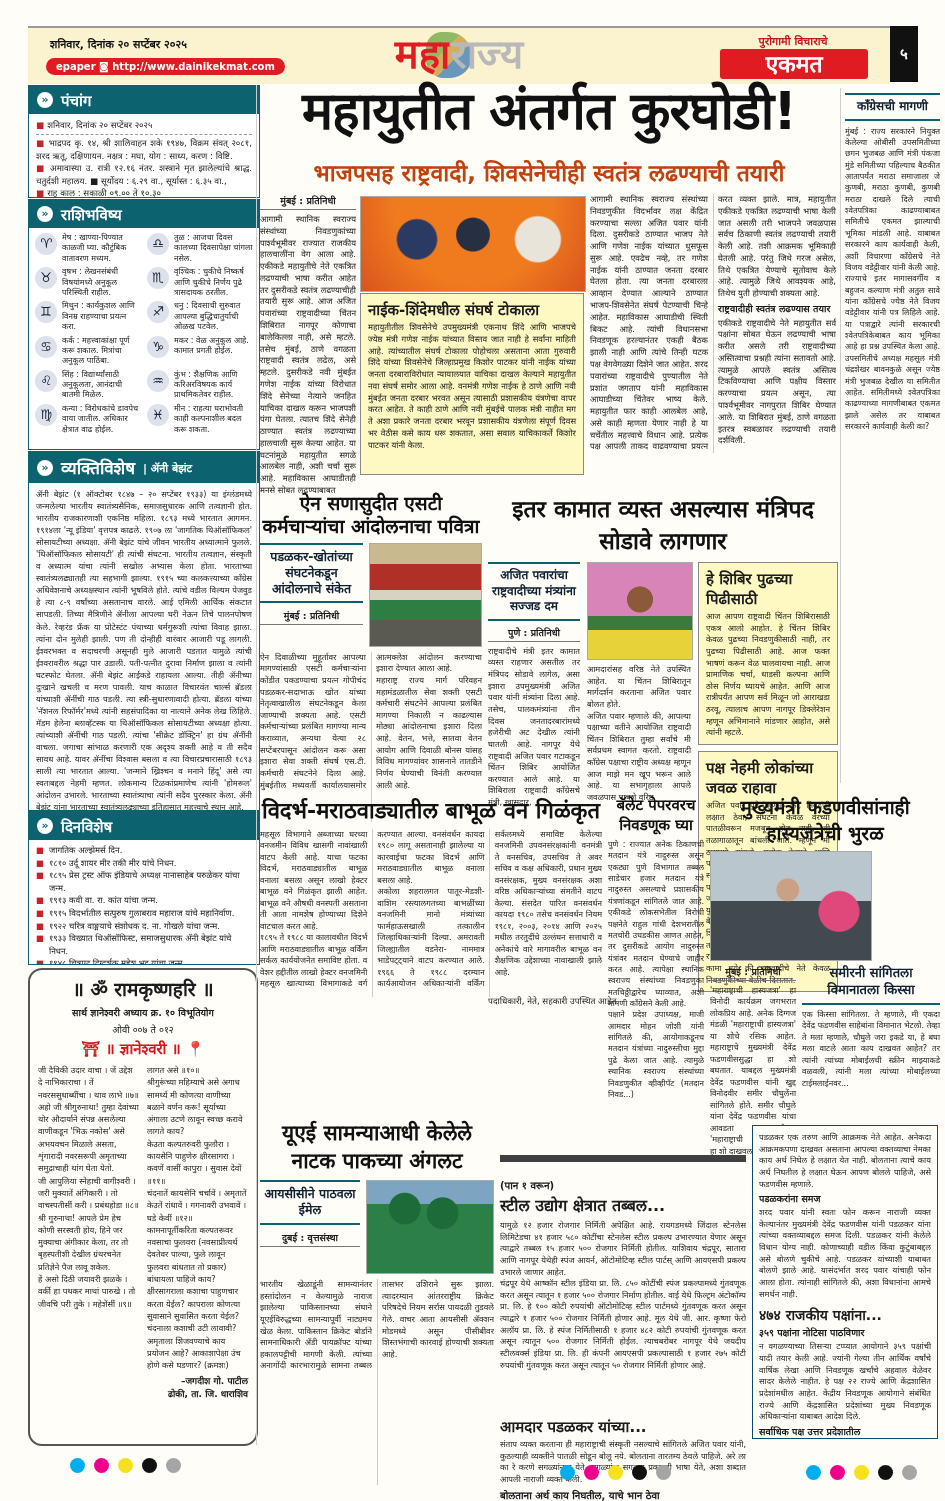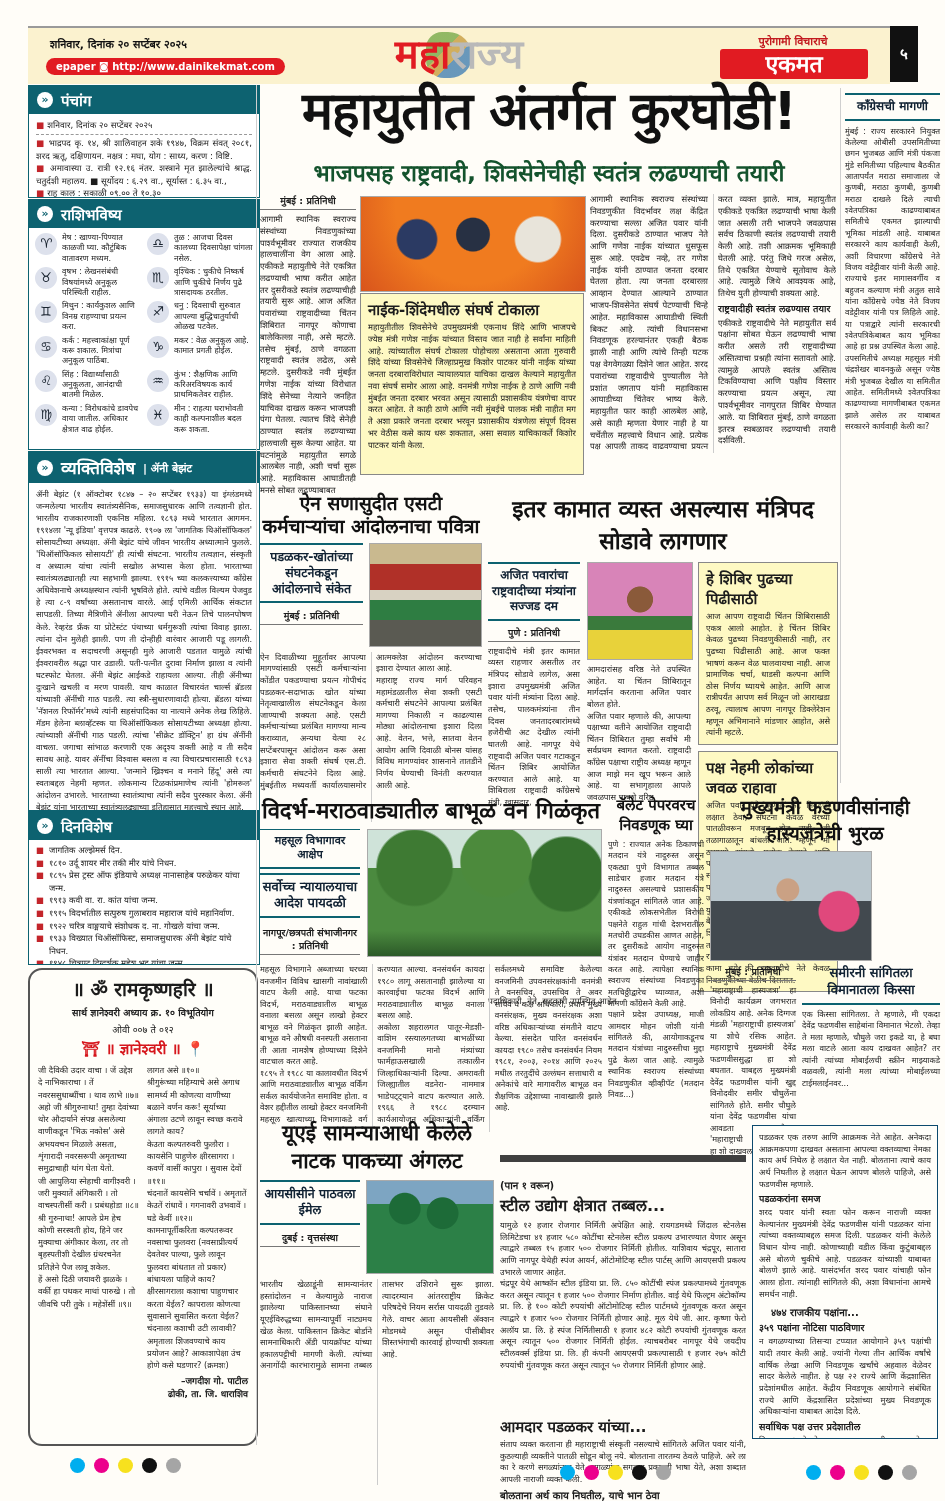--- a/index.html
+++ b/index.html
@@ -43,21 +43,21 @@
   .gtitle{text-align:center;font-size:19px;font-weight:bold;}
   .gsub{text-align:center;font-size:9.5px;font-weight:bold;margin-top:4px;}
   .gcols{display:grid;grid-template-columns:1fr 1fr;gap:8px;margin-top:6px;font-size:8.2px;line-height:1.5;}
   .gcols .v{white-space:pre-line;}
   .gbadge{color:#d6161c;font-weight:bold;text-align:center;font-size:15px;margin:2px 0;}
   .gsign{text-align:right;font-weight:bold;font-size:9px;margin-top:3px;white-space:pre-line;}
   
   .headline{position:absolute;left:260px;top:84px;width:578px;text-align:center;font-weight:bold;
        font-size:52px;line-height:1.05;color:#111;letter-spacing:-1px;}
   .deck{position:absolute;left:260px;top:156px;width:578px;text-align:center;font-weight:bold;
-       font-size:23px;color:#14532d;}
+       font-size:23px;color:#c2410c;}
   .byline{font-weight:bold;font-size:9.5px;text-align:center;border-bottom:1px solid #777;padding-bottom:2px;margin-bottom:4px;}
   .body{font-size:8.6px;line-height:1.42;text-align:justify;}
   .pre{white-space:pre-line;}
   .cols2{column-count:2;column-gap:10px;column-rule:1px solid #ccc;}
   .cols3{column-count:3;column-gap:10px;column-rule:1px solid #ccc;}
   .kicker{font-weight:bold;text-align:center;color:#123;border-top:2px solid #0d6270;border-bottom:2px solid #0d6270;
        padding:4px 2px;font-size:12.5px;line-height:1.3;}
   .inset{border:1px solid #888;background:#fef9c3;padding:5px 7px;}
   .inset h4{margin:0 0 3px;font-size:15px;}
   .photo{position:relative;overflow:hidden;border:1px solid #aaa;}
@@ -300,32 +300,20 @@
           <h4>पक्ष नेहमी लोकांच्या जवळ राहावा</h4>
           <div class="body" style="font-size:8.2px;">अजित पवार पुढे म्हणाले की, निवडणी लक्षात ठेवा, संघटना केवळ वरच्या पातळीवरून मजबूत होत नाही, ती तळागाळातून बांधली जाते. म्हणून मी ठामपणे सांगतो, प्रत्येक नेत्याने आणि पदाधिकाऱ्याने काही ठराविक प्रकारचे संवादाचे टचपॉईंट लोकांबरोबर ठेवले पाहिजेत. बुथ-स्तरीय संवाद, प्रभाग सभा, जनसंवाद शिबिरे, राष्ट्रवादी परिवार मिलन, युवक टाऊन हॉल, महिला बचत गट बैठक, आणि उद्योग/रोजगार सुविधा शिबिरे... हे आपण वर्षभर शिस्तीने केले, तर आपला पक्ष नेहमी लोकांच्या जवळ राहील. कोणत्याही नागरिकाला असे वाटता कामा नये की राष्ट्रवादीचे नेते केवळ निवडणुकीच्या वेळीच दिसतात.</div>
         </div>
       </div>
     </div>
     <div class="body" style="margin-top:3px;">पदाधिकारी,   नेते,   सहकारी   उपस्थित आहेत.</div>
   </div>
 
   <div class="abs" style="left:260px;top:794px;width:342px;">
     <div class="title-c" style="font-size:22px;">विदर्भ-मराठवाड्यातील बाभूळ वन गिळंकृत</div>
-    <div style="display:flex;gap:7px;margin-top:5px;">
-      <div style="width:100px;">
-        <div class="kicker" style="font-size:11px;border-top-width:1px;">महसूल विभागावर आक्षेप</div>
-        <div class="kicker" style="font-size:13px;margin-top:4px;">सर्वोच्च न्यायालयाचा आदेश पायदळी</div>
-        <div class="byline" style="margin-top:8px;">नागपूर/छत्रपती संभाजीनगर : प्रतिनिधी</div>
-      </div>
-      <div class="photo" style="flex:1;height:126px;background:
-          radial-gradient(circle at 20% 30%, #3e7a33 0 18%, transparent 19%),
-          radial-gradient(circle at 55% 25%, #4c8a3c 0 22%, transparent 23%),
-          radial-gradient(circle at 85% 35%, #35702e 0 17%, transparent 18%),
-          linear-gradient(180deg,#cfe3d9 0 30%,#4b8a3f 30% 80%,#2c5a28 100%);"></div>
-    </div>
     <div class="body cols3 pre" style="margin-top:5px;font-size:8.1px;height:168px;overflow:hidden;">महसूल विभागाने अब्जाच्या घरच्या वनजमीन विविध खासगी नावांखाली वाटप केली आहे. याचा फटका विदर्भ, मराठवाड्यातील बाभूळ वनाला बसला असून लाखो हेक्टर बाभूळ वने गिळंकृत झाली आहेत. बाभूळ वने औषधी वनस्पती असताना ती आता नामशेष होण्याच्या दिशेने वाटचाल करत आहे.
 १८९५ ते १९८८ या कालावधीत विदर्भ आणि मराठवाड्यातील बाभूळ वर्किंग सर्कल कार्ययोजनेत समाविष्ट होता. व वेशर हद्दीतील लाखो हेक्टर वनजमिनी महसूल खात्याच्या विभागाकडे वर्ग करण्यात आल्या. वनसंवर्धन कायदा १९८० लागू असतानाही झालेल्या या कारवाईचा फटका विदर्भ आणि मराठवाड्यातील बाभूळ वनाला बसला आहे.
 अकोला शहरालगत पातूर-मेडशी-वाशिम रस्त्यालगतच्या बाभळींच्या वनजमिनी मानो मंत्र्यांच्या फार्महाऊसखाली तत्कालीन जिल्हाधिकाऱ्यांनी दिल्या. अमरावती जिल्ह्यातील वडनेरा- नाममात्र भाडेपट्ट्याने वाटप करण्यात आले. १९६६ ते १९८८ दरम्यान कार्यआयोजन अधिकाऱ्यांनी वर्किंग सर्कलमध्ये समाविष्ट केलेल्या वनजमिनी उपवनसंरक्षकांनी वनमंत्री ते वनसचिव, उपसचिव ते अवर सचिव व कक्ष अधिकारी, प्रधान मुख्य वनसंरक्षक, मुख्य वनसंरक्षक अशा वरिष्ठ अधिकाऱ्यांच्या संमतीने वाटप केल्या. संसदेत पारित वनसंवर्धन कायदा १९८० तसेच वनसंवर्धन नियम १९८१, २००३, २०१४ आणि २०२५ मधील तरतुदींचे उल्लंघन सत्ताधारी व अनेकांचे वारे मागावरील बाभूळ वन शैक्षणिक उद्देशाच्या नावाखाली झाले आहे.</div>
   </div>
 
   <div class="abs" style="left:608px;top:794px;width:96px;">
     <div class="title-c" style="font-size:15px;">बॅलेट पेपरवरच निवडणूक घ्या</div>
     <div class="body pre" style="margin-top:5px;font-size:8px;height:268px;overflow:hidden;">पुणे : राज्यात अनेक ठिकाणची मतदान यंत्रे नादुरुस्त असून एकट्या पुणे विभागात तब्बल साडेचार हजार मतदान यंत्रे नादुरुस्त असल्याचे प्रशासकीय यंत्रणांकडून सांगितले जात आहे. एकीकडे लोकसभेतील विरोधी पक्षनेते राहुल गांधी देशभरातील मतचोरी उघडकीस आणत आहेत, तर दुसरीकडे आयोग नादुरुस्त यंत्रांवर मतदान घेण्याचे जाहीर करत आहे. त्यापेक्षा स्थानिक स्वराज्य संस्थांच्या निवडणुका मतचिठ्ठीद्वारेच घ्याव्यात, अशी मागणी काँग्रेसने केली आहे.
 पक्षाने प्रदेश उपाध्यक्ष, माजी आमदार मोहन जोशी यांनी सांगितले की, आयोगाकडूनच मतदान यंत्रांच्या नादुरुस्तीचा मुद्दा पुढे केला जात आहे. त्यामुळे स्थानिक स्वराज्य संस्थांच्या निवडणुकीत व्हीव्हीपॅट (मतदान निवड...)</div>
   </div>
@@ -370,21 +358,21 @@
 चंद्रपूर येथे आष्कॉन स्टील इंडिया प्रा. लि. ८५० कोटींची स्पंज प्रकल्पामध्ये गुंतवणूक करत असून त्यातून १ हजार ५०० रोजगार निर्माण होतील. वाई येथे फिल्ट्रम अंटोकॉम्प प्रा. लि. हे १०० कोटी रुपयांची ऑटोमोटिव्ह स्टील पार्टमध्ये गुंतवणूक करत असून त्याद्वारे १ हजार ५०० रोजगार निर्मिती होणार आहे. मूल येथे जी. आर. कृष्णा फेरो अलॉय प्रा. लि. हे स्पंज निर्मितीसाठी १ हजार ४८२ कोटी रुपयांची गुंतवणूक करत असून त्यातून ५०० रोजगार निर्मिती होईल. त्याचबरोबर नागपूर येथे जयदीप स्टीलवर्क्स इंडिया प्रा. लि. ही कंपनी आयएसपी प्रकल्पासाठी १ हजार २७५ कोटी रुपयांची गुंतवणूक करत असून त्यातून ५० रोजगार निर्मिती होणार आहे.</div>
     <div style="font-weight:bold;font-size:15px;margin:6px 0 3px;">आमदार पडळकर यांच्या...</div>
     <div class="body" style="font-size:8.2px;">संताप व्यक्त करताना ही महाराष्ट्राची संस्कृती नसल्याचे सांगितले अजित पवार यांनी, कुठल्याही व्यक्तीने पातळी सोडून बोलू नये. बोलताना तारतम्य ठेवले पाहिजे. अरे ला का रे करणे सगळ्यांनाच येते. सगळ्यांना सगळ्या प्रकारची भाषा येते, अशा शब्दात आपली नाराजी व्यक्त केली.</div>
     <div class="subhead-b" style="font-size:10px;">बोलताना अर्थ काय निघतील, याचे भान ठेवा</div>
   </div>
 
   <div class="abs" style="left:752px;top:1125px;width:186px;border:1px solid #0c4a6e;padding:6px;box-sizing:border-box;height:314px;overflow:hidden;background:#fffef9;">
     <div class="body" style="font-size:8.2px;">पडळकर एक तरुण आणि आक्रमक नेते आहेत. अनेकदा आक्रमकपणा दाखवत असताना आपल्या वक्तव्याचा नेमका काय अर्थ निघेल हे लक्षात येत नाही. बोलताना त्याचे काय अर्थ निघतील हे लक्षात घेऊन आपण बोलले पाहिजे, असे फडणवीस म्हणाले.</div>
     <div class="subhead-b">पडळकरांना समज</div>
     <div class="body" style="font-size:8.2px;">शरद पवार यांनी स्वतः फोन करून नाराजी व्यक्त केल्यानंतर मुख्यमंत्री देवेंद्र फडणवीस यांनी पडळकर यांना त्यांच्या वक्तव्याबद्दल समज दिली. पडळकर यांनी केलेले विधान योग्य नाही. कोणाच्याही वडील किंवा कुटुंबाबद्दल असे बोलणे चुकीचे आहे. पडळकर यांच्याशी याबाबत बोलणे झाले आहे. यासंदर्भात शरद पवार यांचाही फोन आला होता. त्यांनाही सांगितले की, अशा विधानांना आमचे समर्थन नाही.</div>
-    <div style="font-weight:bold;font-size:10px;margin:5px 12px 2px;">४७४ राजकीय पक्षांना...</div>
+    <div style="font-weight:bold;font-size:14px;margin:5px 0 2px;">४७४ राजकीय पक्षांना...</div>
     <div class="subhead-b">३५९ पक्षांना नोटिसा पाठविणार</div>
     <div class="body" style="font-size:8.2px;">न वगळण्याच्या तिसऱ्या टप्प्यात आयोगाने ३५९ पक्षांची यादी तयार केली आहे. ज्यांनी गेल्या तीन आर्थिक वर्षांचे वार्षिक लेखा आणि निवडणूक खर्चांचे अहवाल वेळेवर सादर केलेले नाहीत. हे पक्ष २२ राज्ये आणि केंद्रशासित प्रदेशांमधील आहेत. केंद्रीय निवडणूक आयोगाने संबंधित राज्ये आणि केंद्रशासित प्रदेशांच्या मुख्य निवडणूक अधिकाऱ्यांना याबाबत आदेश दिले.</div>
     <div class="subhead-b">सर्वाधिक पक्ष उत्तर प्रदेशातील</div>
     <div class="body" style="font-size:8.2px;">निवडणूक आयोगाने दुसऱ्या टप्प्यात यादीतून वगळलेल्या ४७४ पक्षांपैकी उत्तर प्रदेशातील सर्वाधिक १२१ पक्षांचा समावेश आहे. तसेच या यादीत दिल्लीतील ४०, महाराष्ट्रातील ४४, तामिळनाडूतील ४२, बिहारमधील १५, मध्य प्रदेशातील २३, पंजाबमधील २१, राजस्थानमधील १७ आणि हरियाणातील १७ पक्षांचा समावेश आहे.</div>
   </div>
 
   <div class="dotrow" style="left:70px;top:1458px;">
     <span class="dot" style="background:#00aeef;"></span>
     <span class="dot" style="background:#ec008c;"></span>
     <span class="dot" style="background:#f7e11e;"></span>

